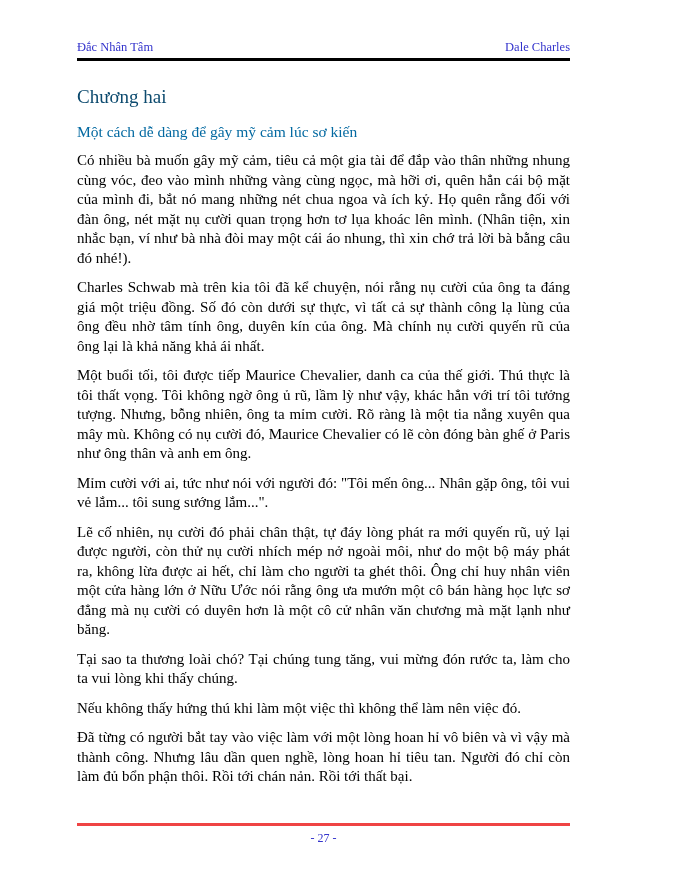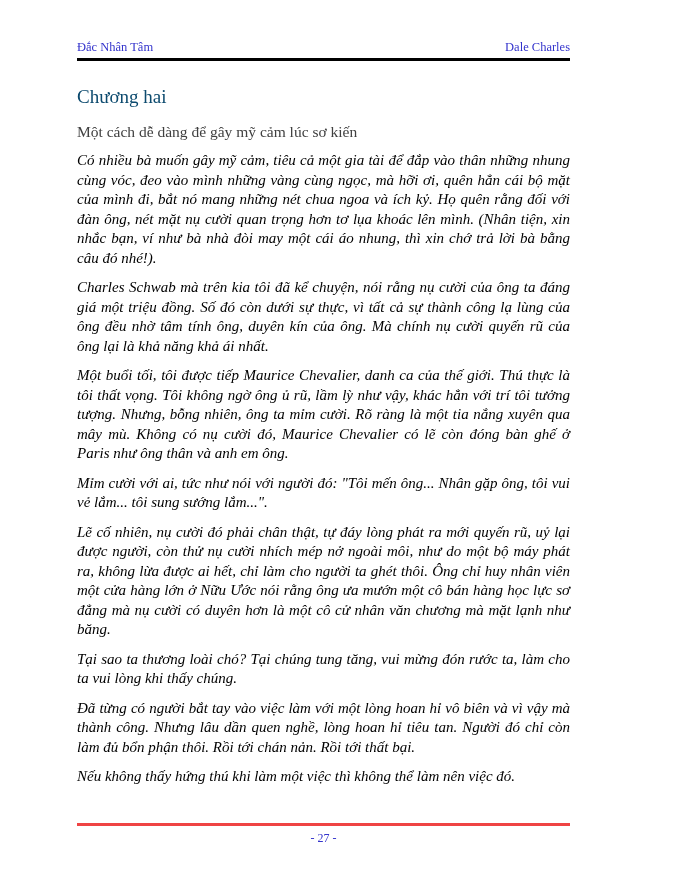--- a/index.html
+++ b/index.html
@@ -35,25 +35,24 @@
   .chapter-title {
     margin: 25px 0 0 0;
     font-size: 19px;
     font-weight: normal;
     color: #0c4a6e;
   }
   .chapter-subtitle {
     margin: 15px 0 0 0;
     font-size: 15.5px;
     font-weight: normal;
-    color: #404040;
+    color: #0369a1;
   }
   .body-text {
     margin-top: 7px;
-    font-style: italic;
   }
   .body-text p {
     margin: 10px 0 0 0;
     font-size: 15px;
     line-height: 19.5px;
     text-align: justify;
     color: #000000;
   }
   .page-footer {
     position: absolute;
@@ -85,22 +84,22 @@
 
     <h2 class="chapter-subtitle">Một cách dễ dàng để gây mỹ cảm lúc sơ kiến</h2>
 
     <div class="body-text">
       <p>Có nhiều bà muốn gây mỹ cảm, tiêu cả một gia tài để đắp vào thân những nhung cùng vóc, đeo vào mình những vàng cùng ngọc, mà hỡi ơi, quên hẳn cái bộ mặt của mình đi, bắt nó mang những nét chua ngoa và ích kỷ. Họ quên rằng đối với đàn ông, nét mặt nụ cười quan trọng hơn tơ lụa khoác lên mình. (Nhân tiện, xin nhắc bạn, ví như bà nhà đòi may một cái áo nhung, thì xin chớ trả lời bà bằng câu đó nhé!).</p>
       <p>Charles Schwab mà trên kia tôi đã kể chuyện, nói rằng nụ cười của ông ta đáng giá một triệu đồng. Số đó còn dưới sự thực, vì tất cả sự thành công lạ lùng của ông đều nhờ tâm tính ông, duyên kín của ông. Mà chính nụ cười quyến rũ của ông lại là khả năng khả ái nhất.</p>
       <p>Một buổi tối, tôi được tiếp Maurice Chevalier, danh ca của thế giới. Thú thực là tôi thất vọng. Tôi không ngờ ông ủ rũ, lầm lỳ như vậy, khác hẳn với trí tôi tưởng tượng. Nhưng, bỗng nhiên, ông ta mỉm cười. Rõ ràng là một tia nắng xuyên qua mây mù. Không có nụ cười đó, Maurice Chevalier có lẽ còn đóng bàn ghế ở Paris như ông thân và anh em ông.</p>
       <p>Mỉm cười với ai, tức như nói với người đó: "Tôi mến ông... Nhân gặp ông, tôi vui vẻ lắm... tôi sung sướng lắm...".</p>
       <p>Lẽ cố nhiên, nụ cười đó phải chân thật, tự đáy lòng phát ra mới quyến rũ, uỷ lại được người, còn thử nụ cười nhích mép nở ngoài môi, như do một bộ máy phát ra, không lừa được ai hết, chỉ làm cho người ta ghét thôi. Ông chỉ huy nhân viên một cửa hàng lớn ở Nữu Ước nói rằng ông ưa mướn một cô bán hàng học lực sơ đẳng mà nụ cười có duyên hơn là một cô cử nhân văn chương mà mặt lạnh như băng.</p>
       <p>Tại sao ta thương loài chó? Tại chúng tung tăng, vui mừng đón rước ta, làm cho ta vui lòng khi thấy chúng.</p>
+      <p>Nếu không thấy hứng thú khi làm một việc thì không thể làm nên việc đó.</p>
       <p>Đã từng có người bắt tay vào việc làm với một lòng hoan hỉ vô biên và vì vậy mà thành công. Nhưng lâu dần quen nghề, lòng hoan hỉ tiêu tan. Người đó chỉ còn làm đủ bổn phận thôi. Rồi tới chán nản. Rồi tới thất bại.</p>
-      <p>Nếu không thấy hứng thú khi làm một việc thì không thể làm nên việc đó.</p>
     </div>
 
   </div>
 
   <div class="page-footer">
     <span class="page-number">- 27 -</span>
   </div>
 
 </div>
 

